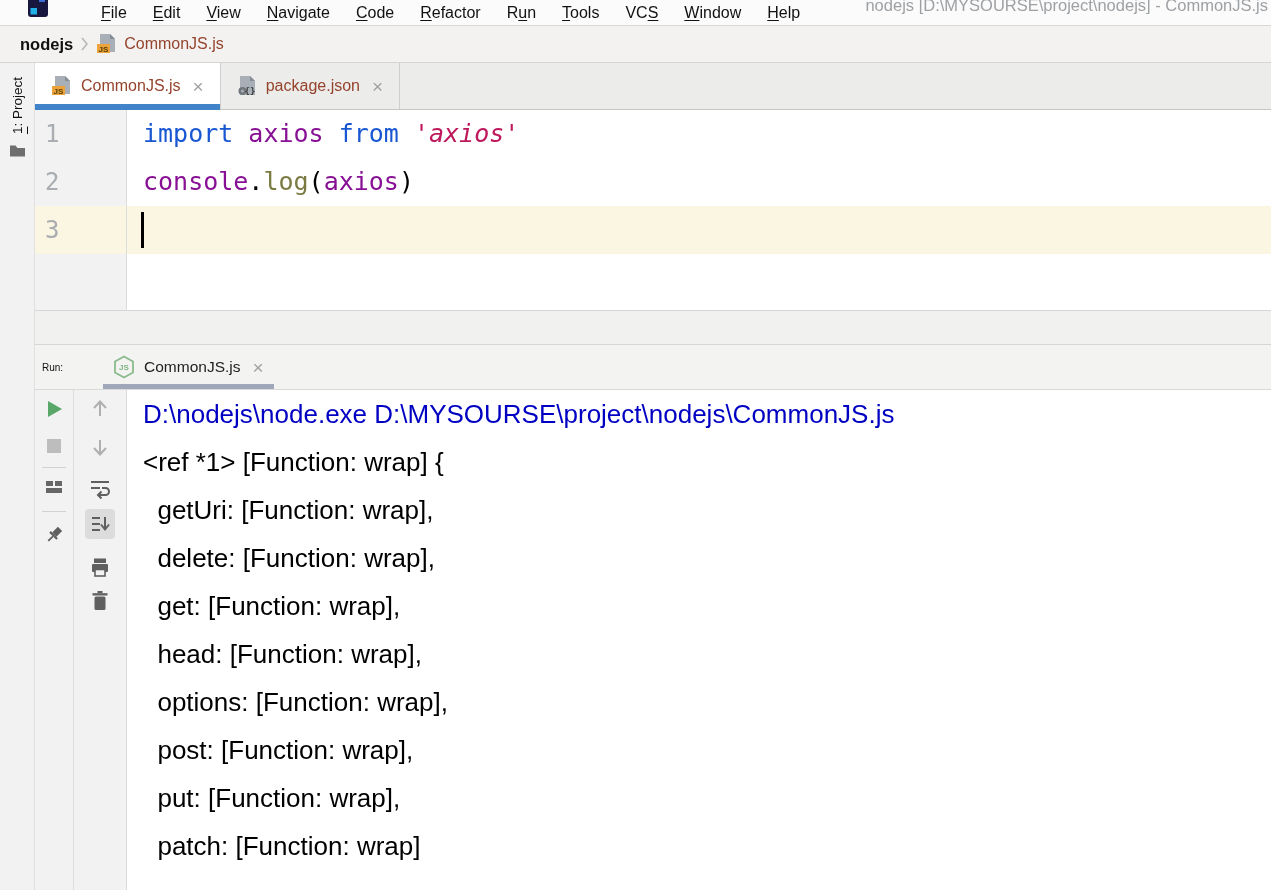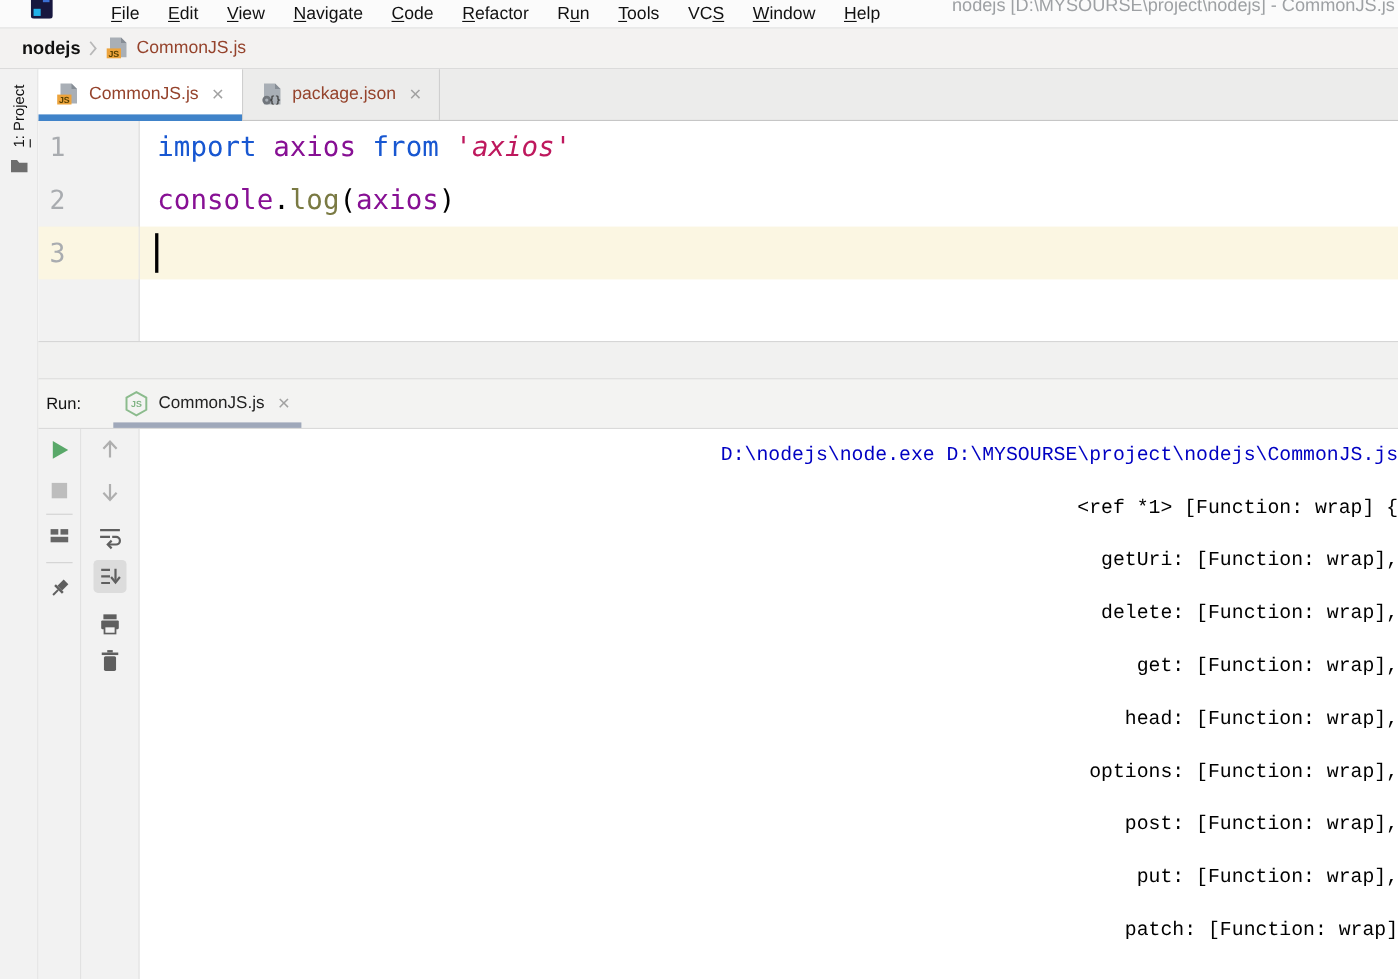--- a/index.html
+++ b/index.html
@@ -57,21 +57,21 @@
   .tok-fn { color:#7A7A43; } .tok-pl { color:#000; }
 
   
   .gap { position:absolute; left:35px; top:310px; width:1236px; height:35px; background:#F1F1F0;
          border-top:1px solid #D6D6D6; border-bottom:1px solid #D6D6D6; }
 
   
   .runheader { position:absolute; left:35px; top:345px; width:1236px; height:45px;
                background:#F3F3F2; border-bottom:1px solid #DADADA; }
   .run-label { position:absolute; left:7px; top:0; height:44px; display:flex; align-items:center;
-               font-size:15px; color:#111; }
+               font-size:10px; color:#111; }
   .runtab { position:absolute; left:68px; top:0; height:44px; display:flex; align-items:center;
             padding:0 10px; cursor:default; }
   .runtab::after { content:""; position:absolute; left:0; right:0; bottom:0; height:5px; background:#9FA8BA; }
   .runtab .label { font-size:15.5px; color:#222; }
 
   
   .runbody { position:absolute; left:35px; top:390px; width:1236px; height:500px; }
   .rtb { position:absolute; top:0; height:500px; background:#F2F2F2;
          border-right:1px solid #DCDCDC; display:flex; flex-direction:column; align-items:center; }
   .rtb1 { left:0; width:39px; }
@@ -86,22 +86,22 @@
   .rtb1 .pin { margin-top:12px; }
   .rtb2 .up { margin-top:8px; }
   .rtb2 .down { margin-top:20px; }
   .rtb2 .wrap { margin-top:20px; }
   .rtb2 .scrollend { margin-top:9px; width:30px; height:30px; background:#DCDCDC; border-radius:4px; }
   .rtb2 .print { margin-top:18px; }
   .rtb2 .trash { margin-top:13px; }
 
   .console { position:absolute; left:92px; top:0; right:0; height:500px; background:#FFF;
              padding-left:16px; overflow:hidden; }
-  .console-line { height:48px; line-height:48px; font-family:Liberation Mono, monospace;
-                  font-size:18px; white-space:pre; color:#000;text-align:right; }
+  .console-line { height:48px; line-height:48px; font-family:Liberation Sans, sans-serif;
+                  font-size:26px; white-space:pre; color:#000; }
   .console-line.command { color:#0000C2; }
 </style>
 </head>
 <body>
 
 <div class="app">
 
   <div class="menubar">
     <span class="ide-logo">
       <svg width="20" height="20" viewBox="0 0 20 20">

